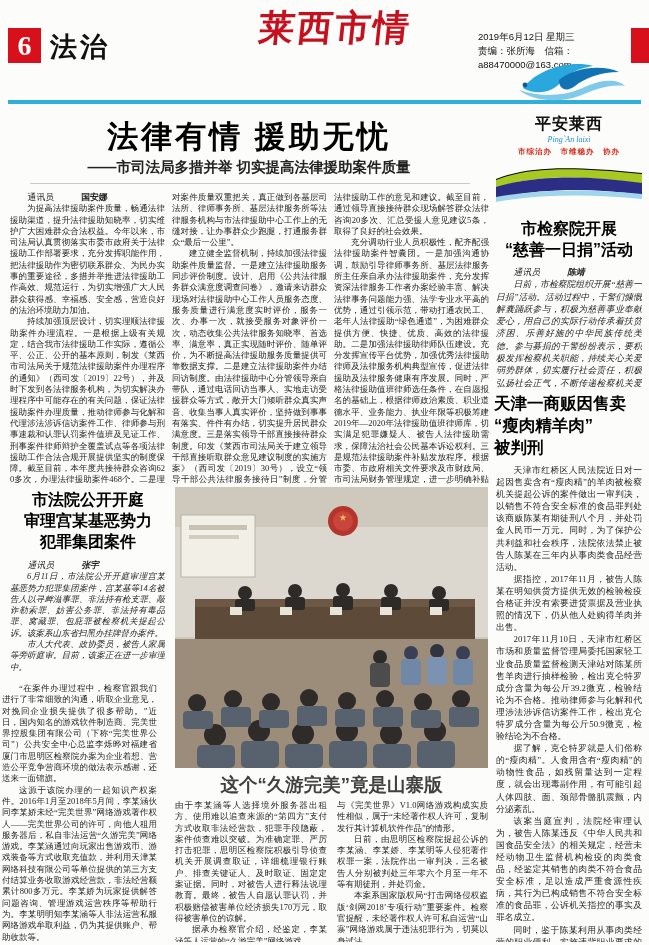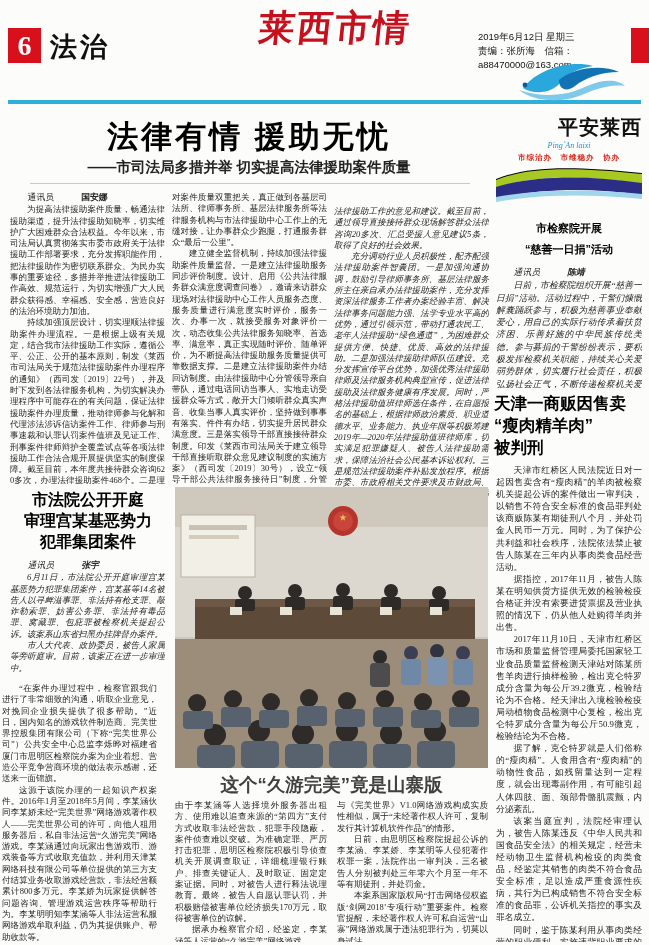--- a/index.html
+++ b/index.html
@@ -33,52 +33,52 @@
     letter-spacing:3px; color:#000; }
   .main-subtitle { left:8px; top:158px; width:482px; text-align:center;
     font-family:"Liberation Sans",sans-serif; font-weight:bold; font-size:14.5px; color:#222; }
   .main-rule { left:30px; top:183px; width:440px; height:1px; background:#c9c9c9; }
 
   .newscol { font-size:8.5px; line-height:11.3px; text-align:justify;
     word-break:break-all; overflow:hidden; color:#242424; }
   .newscol p { text-indent:2em; }
   .newscol p.cont { text-indent:0; }
   .byline { text-indent:2em; font-size:8.8px; }
-  .byline b { font-family:Liberation Mono, monospace;padding-left:25px; }
+  .byline b { font-family:Liberation Serif, serif;padding-left:25px; }
   .col-1 { left:10px;  top:192px; width:155px; height:292px; }
   .col-2 { left:172px; top:192px; width:155px; height:292px; }
-  .col-3 { left:334px; top:206px; width:155px; height:292px;font-style:italic; }
+  .col-3 { left:334px; top:192px; width:155px; height:292px; }
 
   
   .court-title { left:8px; top:489px; width:160px; text-align:center;
     font-family:"Liberation Sans",sans-serif; font-weight:bold; font-size:16px;
     line-height:21px; color:#000; }
   .court-body { left:10px; top:560px; width:155px; height:118px; font-style:italic; }
 
   
   .photo { left:175px; top:487px; width:313px; height:281px; background:#cfc9bd; overflow:hidden; }
 
   
   .game-col1 { left:2px; top:683px; width:155px; height:258px; }
   .game-title { left:175px; top:772px; width:313px; text-align:center;
     font-family:"Liberation Sans",sans-serif; font-weight:bold; font-size:18.5px; color:#404040; }
   .game-col2 { left:175px; top:800px; width:152px; height:142px; }
   .game-col3 { left:337px; top:800px; width:151px; height:142px; }
 
   
   .logo-block { left:496px; top:58px; width:146px; text-align:center; }
   .logo-name { font-family:"Liberation Sans",sans-serif; font-weight:bold;
-    font-size:20px; letter-spacing:1px; color:#111;text-align:right; }
+    font-size:16px; letter-spacing:1px; color:#111; }
   .logo-en { font-style:italic; font-size:8px; color:#1d8fd0; }
   .logo-slogan { margin-top:3px; font-size:7.5px; color:#d8281c;
     font-family:"Liberation Sans",sans-serif; font-weight:bold; letter-spacing:1px; }
   .waveband { left:496px; top:163px; width:146px; height:40px; }
 
   .charity-title { left:494px; top:218px; width:150px; text-align:center;
-    font-family:"Liberation Sans",sans-serif; font-weight:bold; font-size:11px;
+    font-family:"Liberation Sans",sans-serif; font-weight:bold; font-size:16px;
     line-height:21px; color:#000; }
   .charity-body { left:496px; top:266px; width:146px; height:122px;
     font-size:8.8px; line-height:12.3px; font-style:italic; }
 
   .lamb-title { left:494px; top:392px; width:150px; text-align:left;
     font-family:"Liberation Sans",sans-serif; font-weight:bold; font-size:16.5px;
     line-height:22px; color:#000; }
   .lamb-body { left:496px; top:464px; width:146px; height:478px;
     font-size:8.8px; line-height:12.1px; }
 </style>
@@ -267,18 +267,18 @@
 </div>
 
 <div class="abs lamb-title">
   <div>天津一商贩因售卖</div>
   <div>“瘦肉精羊肉”</div>
   <div>被判刑</div>
 </div>
 <div class="abs newscol lamb-body">
   <p>天津市红桥区人民法院近日对一起因售卖含有“瘦肉精”的羊肉被检察机关提起公诉的案件做出一审判决，以销售不符合安全标准的食品罪判处该商贩陈某有期徒刑八个月，并处罚金人民币一万元。同时，为了保护公共利益和社会秩序，法院依法禁止被告人陈某在三年内从事肉类食品经营活动。</p>
   <p>据指控，2017年11月，被告人陈某在明知供货方提供无效的检验检疫合格证并没有索要进货票据及营业执照的情况下，仍从他人处购得羊肉并出售。</p>
-  <p>2017年11月10日，天津市红桥区市场和质量监督管理局委托国家轻工业食品质量监督检测天津站对陈某所售羊肉进行抽样检验，检出克仑特罗成分含量为每公斤39.2微克，检验结论为不合格。经天津出入境检验检疫局动植物食品检测中心复检，检出克仑特罗成分含量为每公斤50.9微克，检验结论为不合格。</p>
+  <p>2017年11月10日，天津市红桥区市场和质量监督管理局委托国家轻工业食品质量监督检测天津站对陈某所售羊肉进行抽样检验，检出克仑特罗成分含量为每公斤39.2微克，检验结论为不合格。推动律师参与化解和代理涉法涉诉信访案件工作，检出克仑特罗成分含量为每公斤50.9微克，检验结论为不合格。</p>
   <p>据了解，克仑特罗就是人们俗称的“瘦肉精”。人食用含有“瘦肉精”的动物性食品，如残留量达到一定程度，就会出现毒副作用，有可能引起人体四肢、面、颈部骨骼肌震颤，内分泌紊乱。</p>
   <p>该案当庭宣判，法院经审理认为，被告人陈某违反《中华人民共和国食品安全法》的相关规定，经营未经动物卫生监督机构检疫的肉类食品，经鉴定其销售的肉类不符合食品安全标准，足以造成严重食源性疾病，其行为已构成销售不符合安全标准的食品罪，公诉机关指控的事实及罪名成立。</p>
   <p>同时，鉴于陈某利用从事肉类经营的职业便利，实施违背职业要求的特定义务的犯罪，为预防再次犯罪，保护公共利益和社会秩序，法院依法禁止陈某在3年内从事肉类食品经营活动。</p>
 
 </div>
 
 </body></html>

